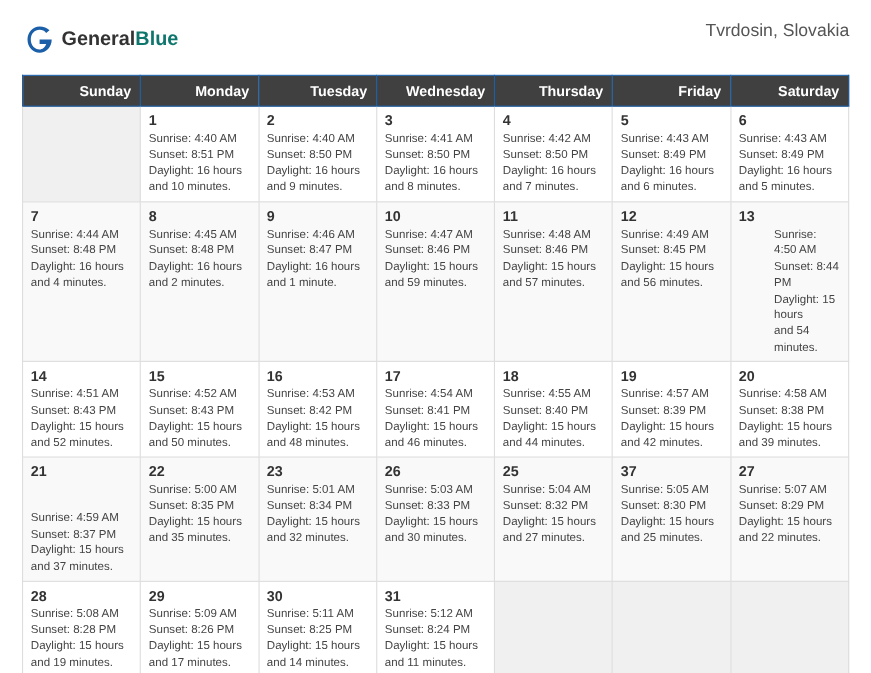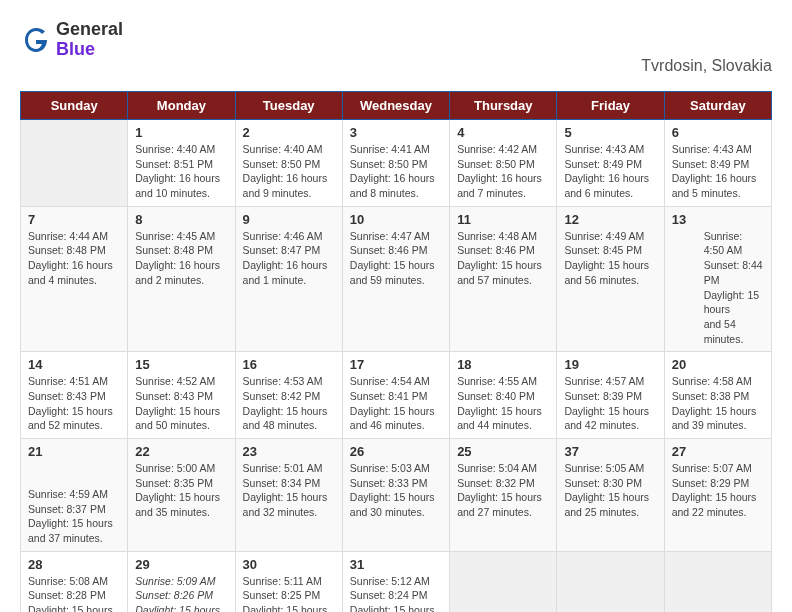--- a/index.html
+++ b/index.html
@@ -15,60 +15,59 @@
       justify-content: space-between;
       align-items: flex-start;
       margin-bottom: 16px;
     }
     .logo {
       display: flex;
       align-items: center;
     }
     .logo-text {
       display: flex;
-      flex-direction: column;
+      flex-direction: row;
       line-height: 1.1;
     }
     .logo-general {
       font-size: 18px;
       font-weight: bold;
       color: #333;
     }
     .logo-blue {
       font-size: 18px;
       font-weight: bold;
-      color: #6d28d9;
+      color: #0f766e;
     }
     .logo-icon {
       width: 32px;
       height: 32px;
       margin-right: 4px;
     }
     .title-section {
       text-align: right;
     }
     .month-title {
       font-size: 36px;
       font-weight: bold;
       color: #333;
     }
     .location {
       font-size: 16px;
       color: #555;
-      margin-top: 37px;
     }
     .calendar {
       width: 100%;
       border-collapse: collapse;
       border: 1px solid #ccc;
     }
     .calendar th {
-      background-color: #7f1d1d;
+      background-color: #404040;
       color: white;
-      text-align: center;
+      text-align: right;
       padding: 6px 8px;
       font-size: 13px;
       border: 1px solid #1a5fa8;
     }
     .calendar td {
       vertical-align: top;
       padding: 5px 7px;
       border: 1px solid #ddd;
       width: 14.28%;
       min-height: 80px;
@@ -327,21 +326,21 @@
       <tr class="row-odd">
         <td>
           <span class="day-number">28</span>
           <div class="day-info" style="white-space: pre-line;">Sunrise: 5:08 AM
 Sunset: 8:28 PM
 Daylight: 15 hours
 and 19 minutes.</div>
         </td>
         <td>
           <span class="day-number">29</span>
-          <div class="day-info" style="white-space: pre-line; font-style: italic;">Sunrise: 5:09 AM
+          <div class="day-info" style="white-space: pre-line;">Sunrise: 5:09 AM
 Sunset: 8:26 PM
 Daylight: 15 hours
 and 17 minutes.</div>
         </td>
         <td>
           <span class="day-number">30</span>
           <div class="day-info" style="white-space: pre-line;">Sunrise: 5:11 AM
 Sunset: 8:25 PM
 Daylight: 15 hours
 and 14 minutes.</div>

